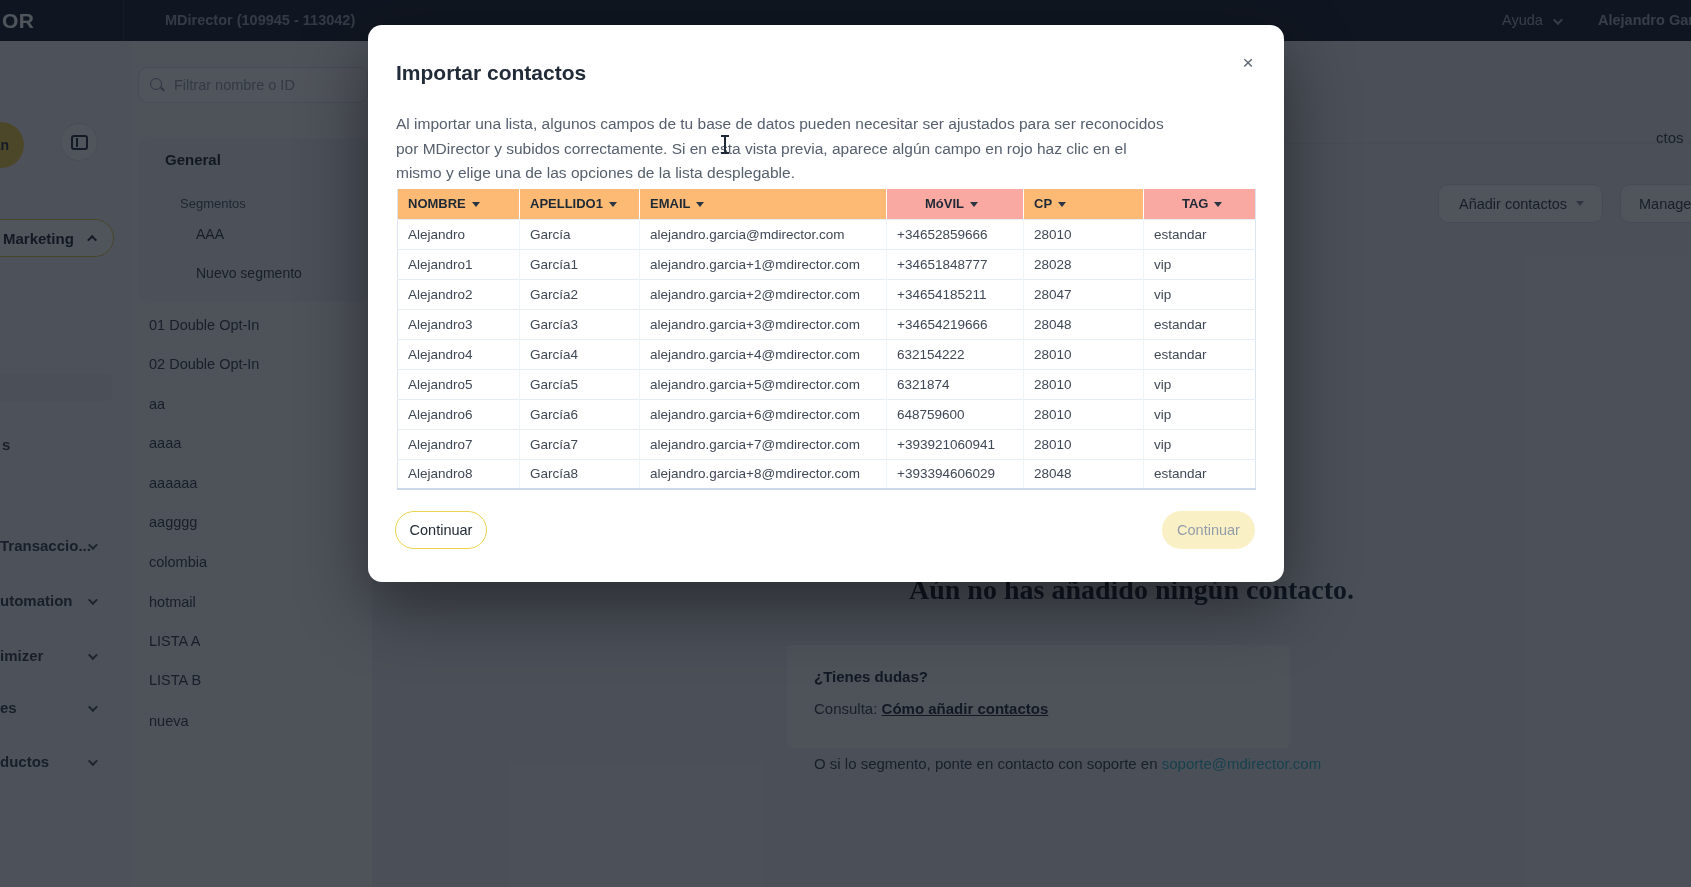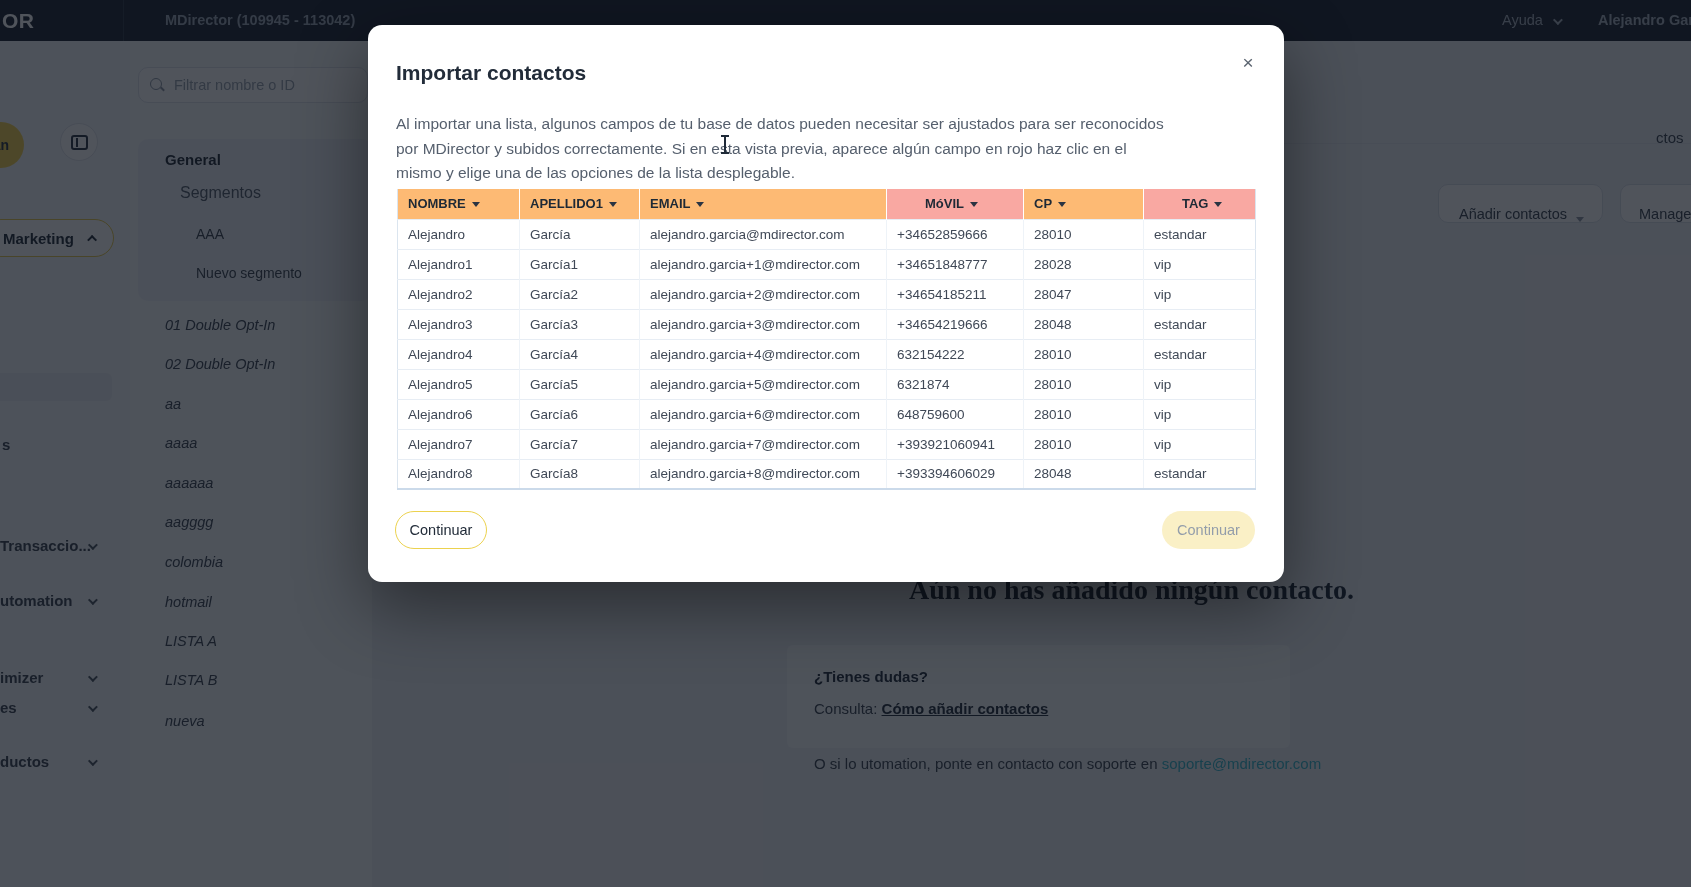--- a/index.html
+++ b/index.html
@@ -36,29 +36,29 @@
   
   .lists { position:absolute; left:130px; top:41px; width:242px; height:846px; background:#f7f9fb; }
   .search-box { position:absolute; left:138px; top:67px; width:230px; height:36px; border:1px solid #dde2ea; border-radius:10px; background:#ffffff; display:flex; align-items:center; padding:0 10px; }
   .mag { position:relative; width:16px; height:16px; flex:0 0 16px; margin-right:9px; }
   .mag::before { content:""; position:absolute; left:1px; top:1px; width:10px; height:10px; border:1.8px solid #8b95a3; border-radius:50%; }
   .mag::after { content:""; position:absolute; left:11px; top:11px; width:5px; height:1.8px; background:#8b95a3; transform:rotate(45deg); }
   .search-box input { border:none; outline:none; background:transparent; font-family:inherit; font-size:14.5px; color:#39434f; width:170px; }
   .search-box input::placeholder { color:#98a1ae; }
   .group-panel { position:absolute; left:138px; top:139px; width:234px; height:162px; background:#eef1f6; border-radius:10px; }
   .group-title { position:absolute; left:165px; top:151px; font-size:15px; font-weight:700; color:#1f2835; }
-  .group-sub { position:absolute; left:180px; top:184px; font-size:16px; color:#515b69; }
+  .group-sub { position:absolute; left:180px; top:196px; font-size:13px; color:#515b69; }
   .segment { position:absolute; left:196px; font-size:14px; color:#39434f; }
-  .list-item { position:absolute; left:165px; font-size:14.5px; color:#39434f;font-style:italic; }
+  .list-item { position:absolute; left:149px; font-size:14.5px; color:#39434f; }
 
   
   .main { position:absolute; left:372px; top:41px; width:1319px; height:846px; background:#eef1f5; }
   .main-search-frag { position:absolute; left:1284px; top:88px; font-size:15px; color:#39434f; }
   .main-divider { position:absolute; left:0px; top:102px; width:1319px; height:1px; background:#e2e6ed; }
-  .btn-outline { position:absolute; top:143px; height:39px; border:1px solid #d8dee6; border-radius:10px; background:#fdfdfe; color:#39434f; font-size:14.5px; display:flex; align-items:flex-end; }
+  .btn-outline { position:absolute; top:143px; height:39px; border:1px solid #d8dee6; border-radius:10px; background:#fdfdfe; color:#39434f; font-size:14.5px; display:flex; align-items:center; }
   .btn-add { left:1066px; width:165px; padding-left:20px; }
   .btn-add .tri { position:absolute; right:18px; color:#8b95a3; }
   .btn-manage { left:1248px; width:120px; padding-left:18px; }
   .empty-title { position:absolute; left:521px; top:533px; font-family:"Liberation Serif","DejaVu Serif",serif; font-size:28px; font-weight:700; color:#1c2633;margin-left:16px; }
   .help-panel { position:absolute; left:415px; top:604px; width:503px; height:103px; background:#f7f9fb; border-radius:6px; }
   .dudas-title { position:absolute; left:27px; top:23px; font-size:15px; font-weight:700; color:#222c39; }
   .consulta { position:absolute; left:27px; top:55px; font-size:15px; color:#39434f; }
   .consulta a { color:#222c39; font-weight:600; }
   .support { position:absolute; left:442px; top:714px; font-size:15px; color:#39434f; }
   .support a { color:#35b7cc; text-decoration:none; }
@@ -109,21 +109,21 @@
         <span class="glyph"></span>
       </div>
     <div class="marketing-pill">
       <span>Marketing</span>
       <span class="chev up"></span>
     </div>
     <div class="side-hover"></div>
     <div class="side-item" style="top:395px;left:2px">s</div>
     <div class="side-item" style="top:496px"><span>Transaccio...</span><span class="chev"></span></div>
     <div class="side-item" style="top:551px"><span>utomation</span><span class="chev"></span></div>
-    <div class="side-item" style="top:628px"><span>imizer</span><span class="chev"></span></div>
+    <div class="side-item" style="top:606px"><span>imizer</span><span class="chev"></span></div>
     <div class="side-item" style="top:658px"><span>es</span><span class="chev"></span></div>
     <div class="side-item" style="top:712px"><span>ductos</span><span class="chev"></span></div>
   </div>
 
   <div class="lists"></div>
   <div class="search-box">
     <span class="mag"></span>
     <input placeholder="Filtrar nombre o ID" style="">
   </div>
   <div class="group-panel"></div>
@@ -150,21 +150,21 @@
     <div class="btn-outline btn-add">
       <span>Añadir contactos</span>
       <span class="tri"></span>
     </div>
     <div class="btn-outline btn-manage">Manage</div>
     <div class="empty-title">Aún no has añadido ningún contacto.</div>
     <div class="help-panel">
       <div class="dudas-title">¿Tienes dudas?</div>
       <div class="consulta"><span>Consulta: </span><a href="#">Cómo añadir contactos</a></div>
     </div>
-    <div class="support"><span>O si lo utomation, ponte en contacto con soporte en </span><a href="#">soporte@mdirector.com</a></div>
+    <div class="support"><span>O si lo segmento, ponte en contacto con soporte en </span><a href="#">soporte@mdirector.com</a></div>
   </div>
 
   <div class="overlay"></div>
 
   <div class="modal">
     <div class="modal-title">Importar contactos</div>
     <div class="modal-close">×</div>
     <div class="modal-desc">
       <div>Al importar una lista, algunos campos de tu base de datos pueden necesitar ser ajustados para ser reconocidos</div>
       <div>por MDirector y subidos correctamente. Si en esta vista previa, aparece algún campo en rojo haz clic en el</div>

